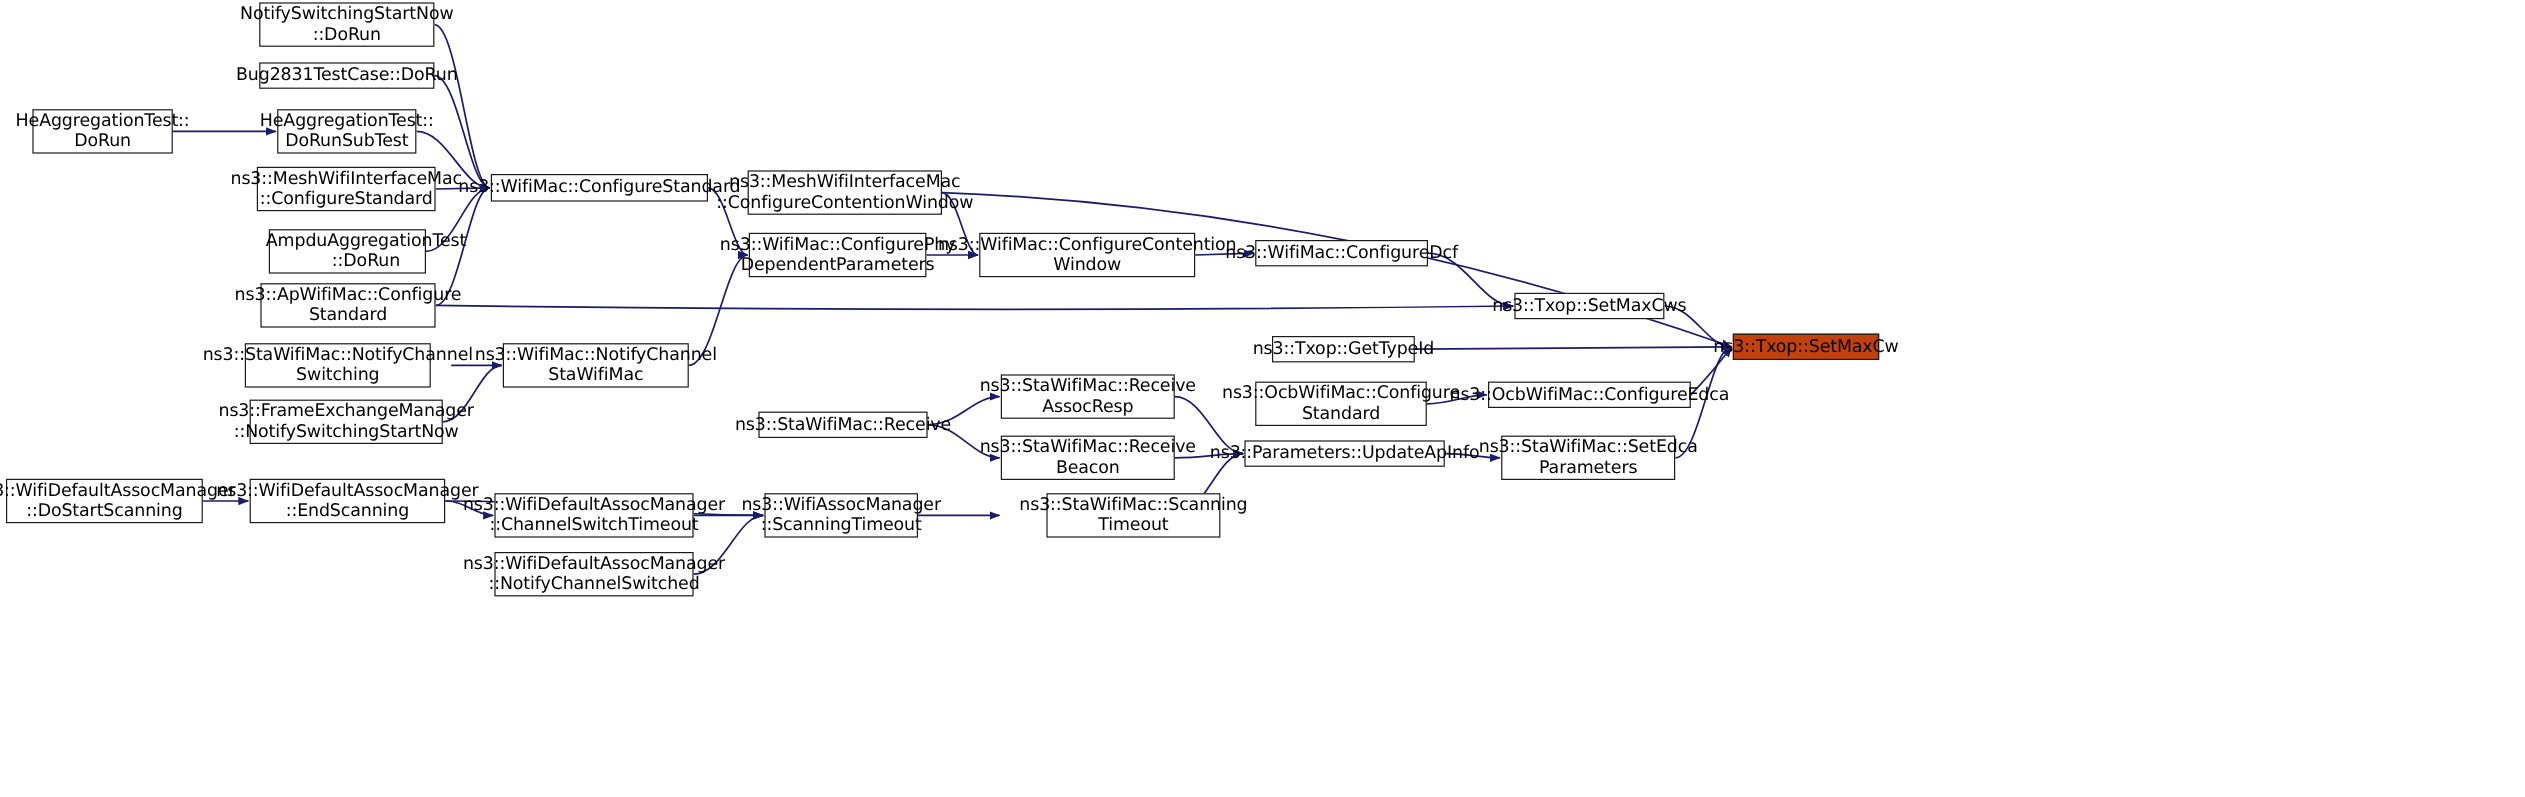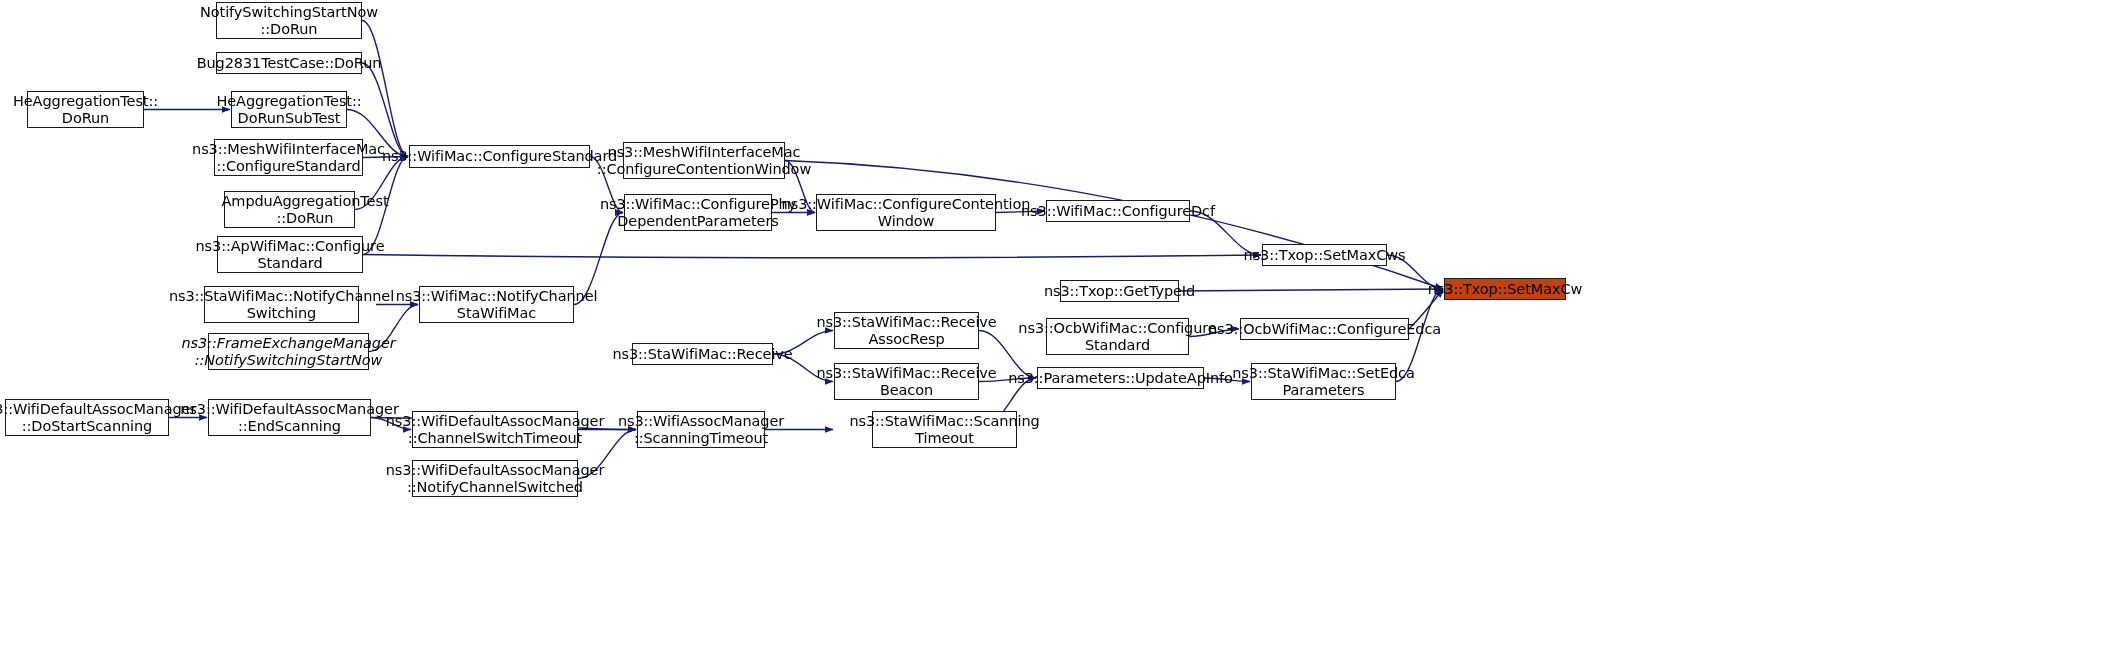--- a/index.html
+++ b/index.html
@@ -104,21 +104,21 @@
       <div class="node" style="left: 231px; top: 91px; width: 116px; height: 37px; border-color: rgb(26, 26, 26);"><span class="lbl">HeAggregationTest::
 DoRunSubTest</span></div>
       <div class="node" style="left: 214px; top: 139px; width: 149px; height: 37px; border-color: rgb(26, 26, 26);"><span class="lbl">ns3::MeshWifiInterfaceMac
 ::ConfigureStandard</span></div>
       <div class="node" style="left: 224px; top: 191px; width: 131px; height: 37px; border-color: rgb(26, 26, 26); padding-left: 31px;"><span class="lbl">AmpduAggregationTest
 ::DoRun</span></div>
       <div class="node" style="left: 217px; top: 236px; width: 146px; height: 37px; border-color: rgb(26, 26, 26); align-items: center;"><span class="lbl">ns3::ApWifiMac::Configure
 Standard</span></div>
       <div class="node" style="left: 204px; top: 286px; width: 155px; height: 37px; border-color: rgb(26, 26, 26);"><span class="lbl">ns3::StaWifiMac::NotifyChannel
 Switching</span></div>
-      <div class="node" style="left: 208px; top: 333px; width: 161px; height: 37px; border-color: rgb(26, 26, 26); font-style: italic;"><span class="lbl">ns3::FrameExchangeManager
+      <div class="node" style="left: 208px; top: 333px; width: 161px; height: 37px; border-color: rgb(26, 26, 26);"><span class="lbl">ns3::FrameExchangeManager
 ::NotifySwitchingStartNow</span></div>
       <div class="node" style="left: 5px; top: 399px; width: 164px; height: 37px; border-color: rgb(26, 26, 26);"><span class="lbl">ns3::WifiDefaultAssocManager
 ::DoStartScanning</span></div>
       <div class="node" style="left: 208px; top: 399px; width: 163px; height: 37px; border-color: rgb(26, 26, 26);"><span class="lbl">ns3::WifiDefaultAssocManager
 ::EndScanning</span></div>
       <div class="node" style="left: 412px; top: 411px; width: 166px; height: 37px; border-color: rgb(26, 26, 26);"><span class="lbl">ns3::WifiDefaultAssocManager
 ::ChannelSwitchTimeout</span></div>
       <div class="node" style="left: 412px; top: 460px; width: 166px; height: 37px; border-color: rgb(26, 26, 26);"><span class="lbl">ns3::WifiDefaultAssocManager
 ::NotifyChannelSwitched</span></div>
       <div class="node" style="left: 409px; top: 145px; width: 181px; height: 23px; border-color: rgb(26, 26, 26);"><span class="lbl">ns3::WifiMac::ConfigureStandard</span></div>

